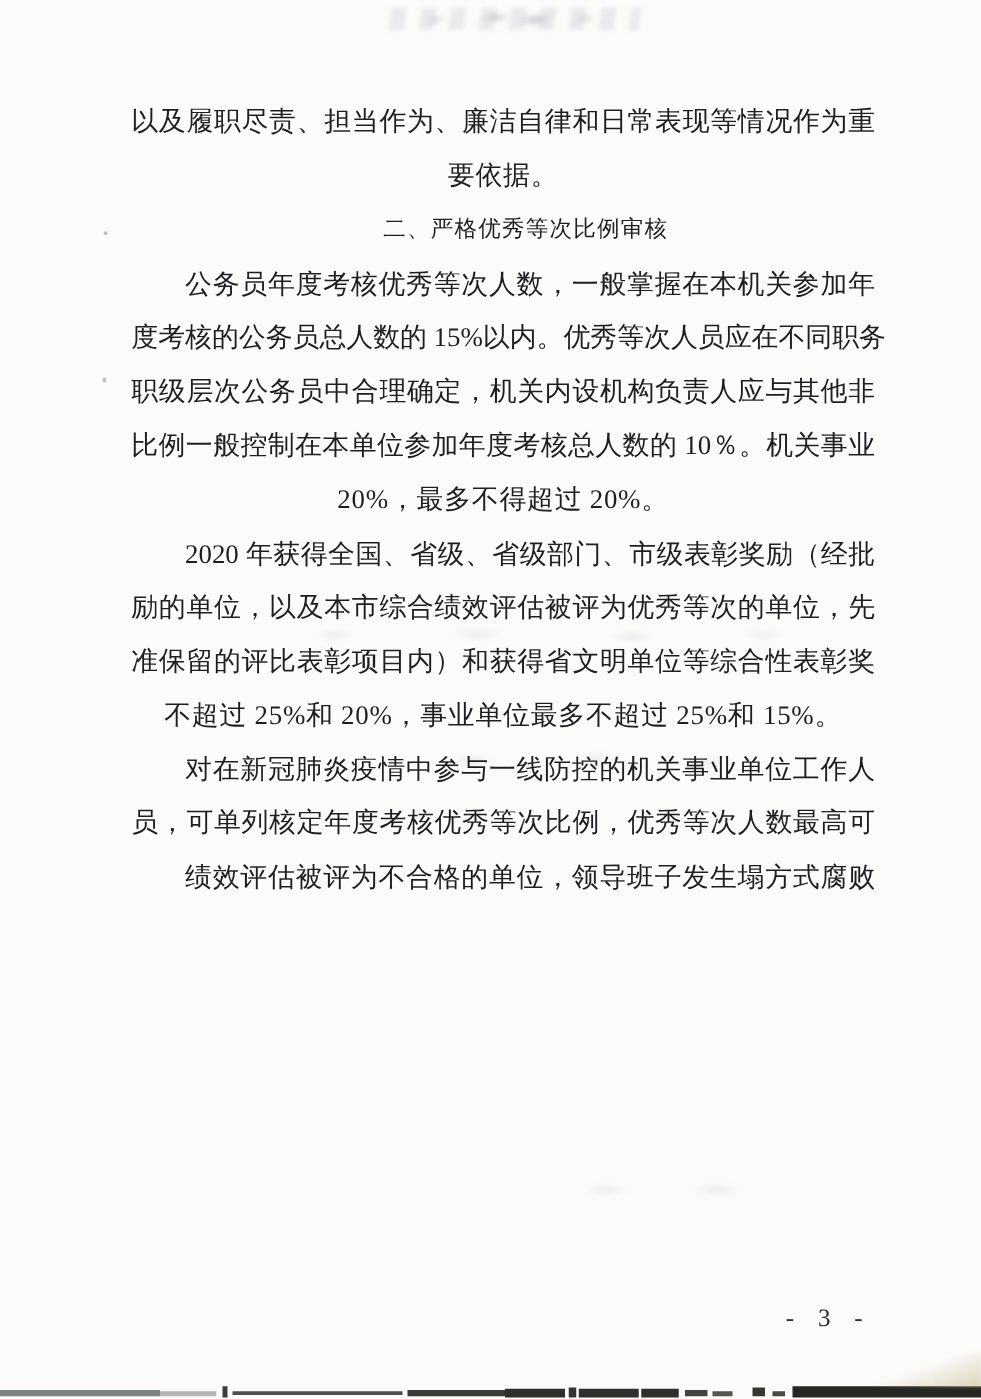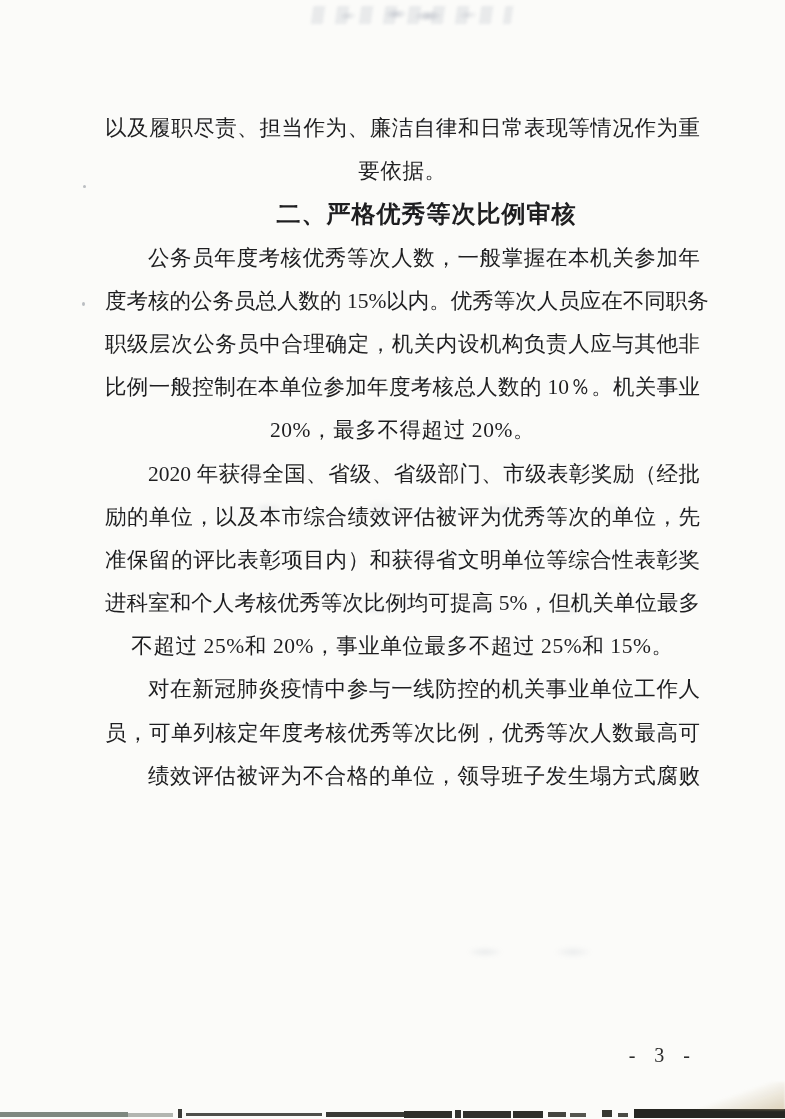--- a/index.html
+++ b/index.html
@@ -8,33 +8,33 @@
   }
   html,body{margin:0;padding:0;}
   body{
     width:785px;height:1119px;
     background:var(--bg);
     position:relative;overflow:hidden;
     font-family:"Liberation Serif","DejaVu Serif",serif;
   }
   
   .content{
-    position:absolute;left:105px;top:107px;width:595px;
+    position:absolute;left:105px;top:76px;width:595px;
   }
   .ln{
     font-size:21.5px;
     line-height:43.2px;height:43.2px;
     color:var(--text);
     white-space:nowrap;
     letter-spacing:.6px;
     text-align:center;
   }
   .j{text-align:justify;text-align-last:justify;letter-spacing:0;}
   .ind{text-indent:2em;}
-  .h{font-weight:bold;font-size:24px;letter-spacing:1px;}
+  .h{font-weight:normal;font-size:18px;letter-spacing:1px;}
   
   .pagenum{
     position:absolute;top:1044px;right:92px;
     font-size:20px;color:#2c2c2c;
     letter-spacing:3px;word-spacing:8px;
     font-family:"Liberation Serif","DejaVu Serif",serif;
   }
   
   .smudge-top{
     position:absolute;left:312px;top:6px;width:200px;height:18px;
@@ -106,21 +106,20 @@
   <div class="ln">要依据。</div>
   <div class="ln h ind">二、严格优秀等次比例审核</div>
   <div class="ln j ind">公务员年度考核优秀等次人数，一般掌握在本机关参加年</div>
   <div class="ln j">度考核的公务员总人数的 15%以内。优秀等次人员应在不同职务</div>
   <div class="ln j">职级层次公务员中合理确定，机关内设机构负责人应与其他非</div>
   <div class="ln j">比例一般控制在本单位参加年度考核总人数的 10％。机关事业</div>
   <div class="ln">20%，最多不得超过 20%。</div>
   <div class="ln j ind">2020 年获得全国、省级、省级部门、市级表彰奖励（经批</div>
   <div class="ln j">励的单位，以及本市综合绩效评估被评为优秀等次的单位，先</div>
   <div class="ln j">准保留的评比表彰项目内）和获得省文明单位等综合性表彰奖</div>
-  <div class="ln j">进科室和个人考核优秀等次比例均可提高 5%，但机关单位最多</div>
   <div class="ln">不超过 25%和 20%，事业单位最多不超过 25%和 15%。</div>
   <div class="ln j ind">对在新冠肺炎疫情中参与一线防控的机关事业单位工作人</div>
   <div class="ln j">员，可单列核定年度考核优秀等次比例，优秀等次人数最高可</div>
   <div class="ln j ind">绩效评估被评为不合格的单位，领导班子发生塌方式腐败</div>
 </div>
 
 <div class="pagenum">- 3 -</div>
 
 <div class="edge">
   <i class="s1"></i>

